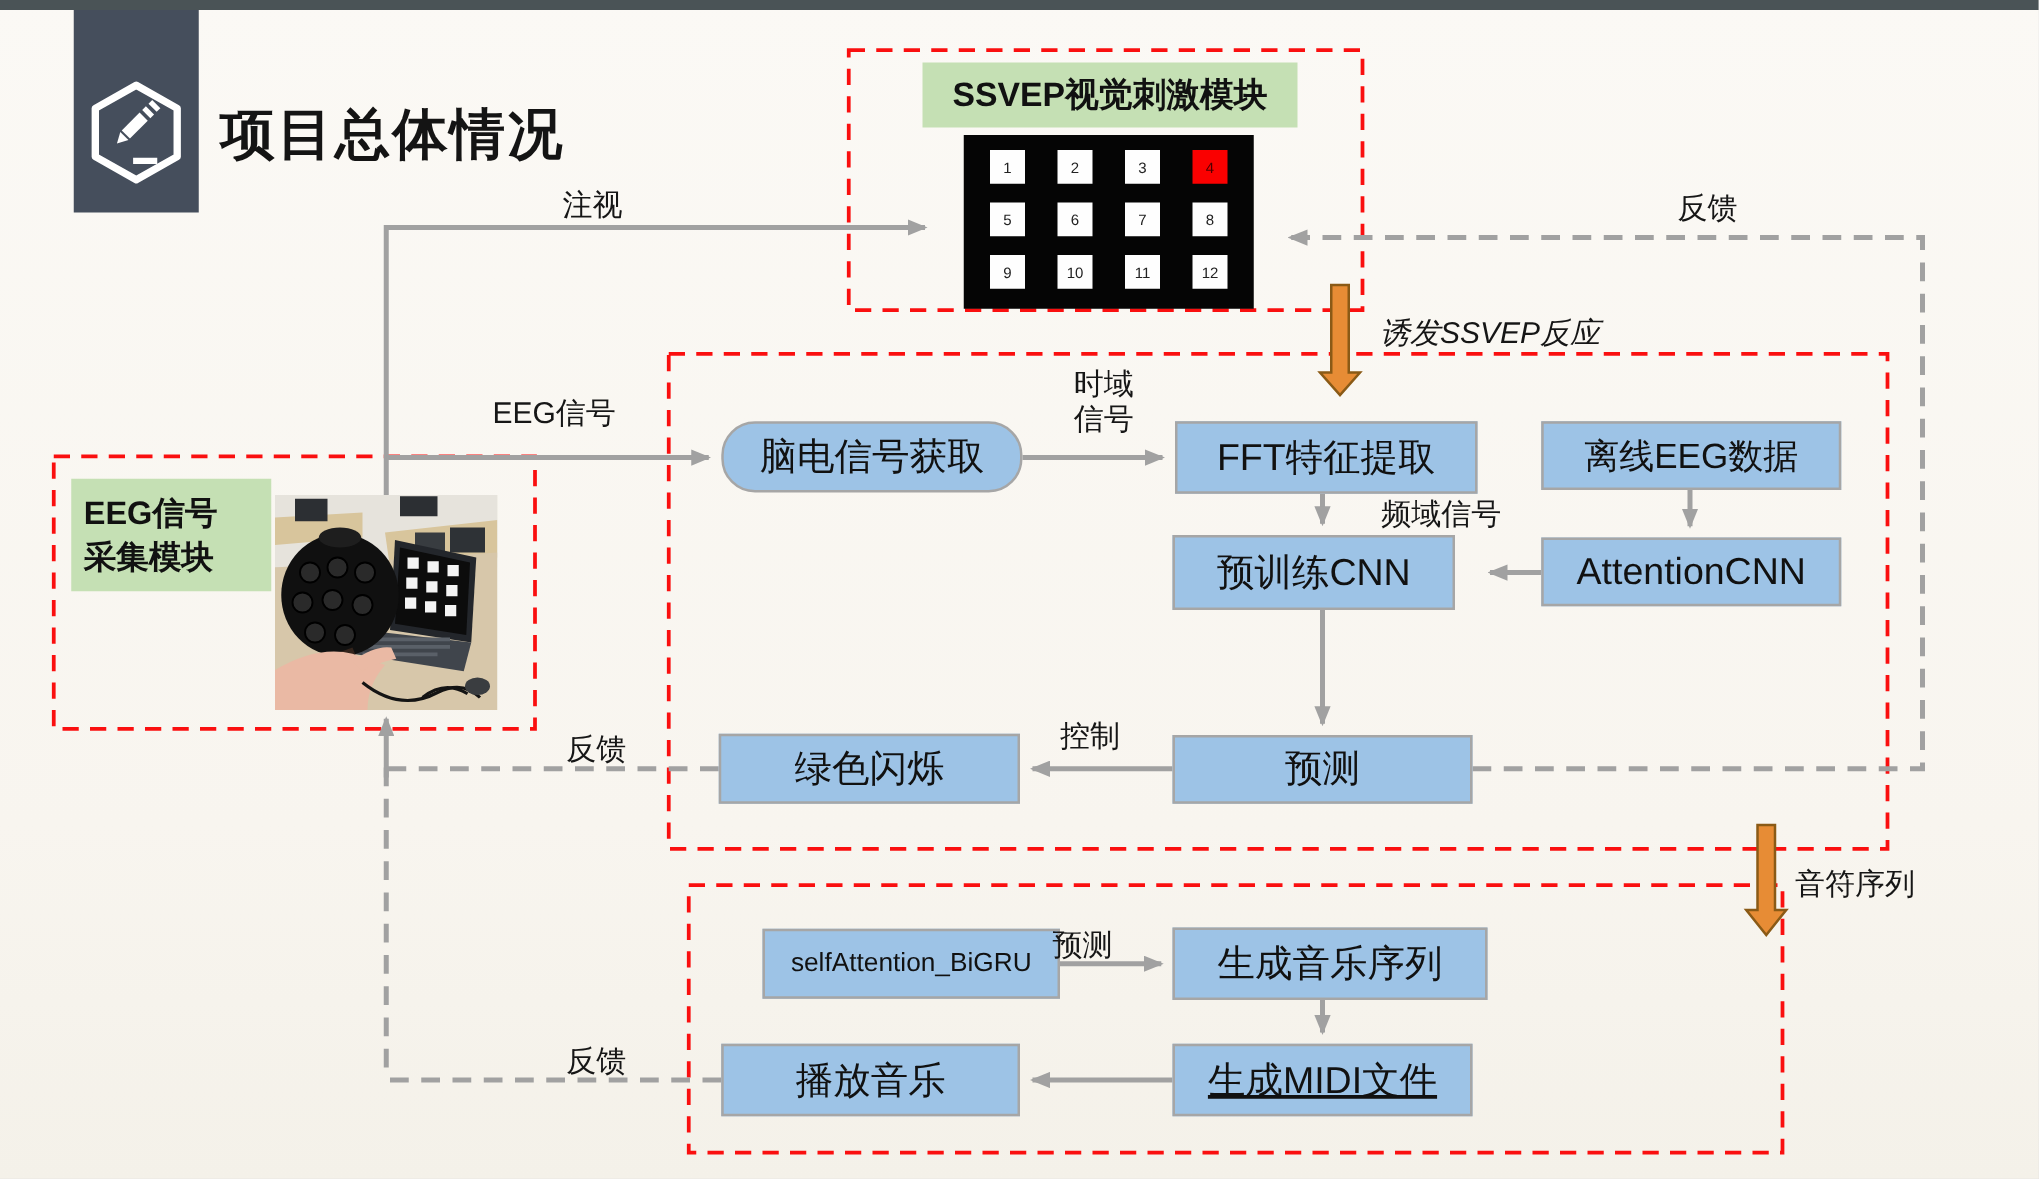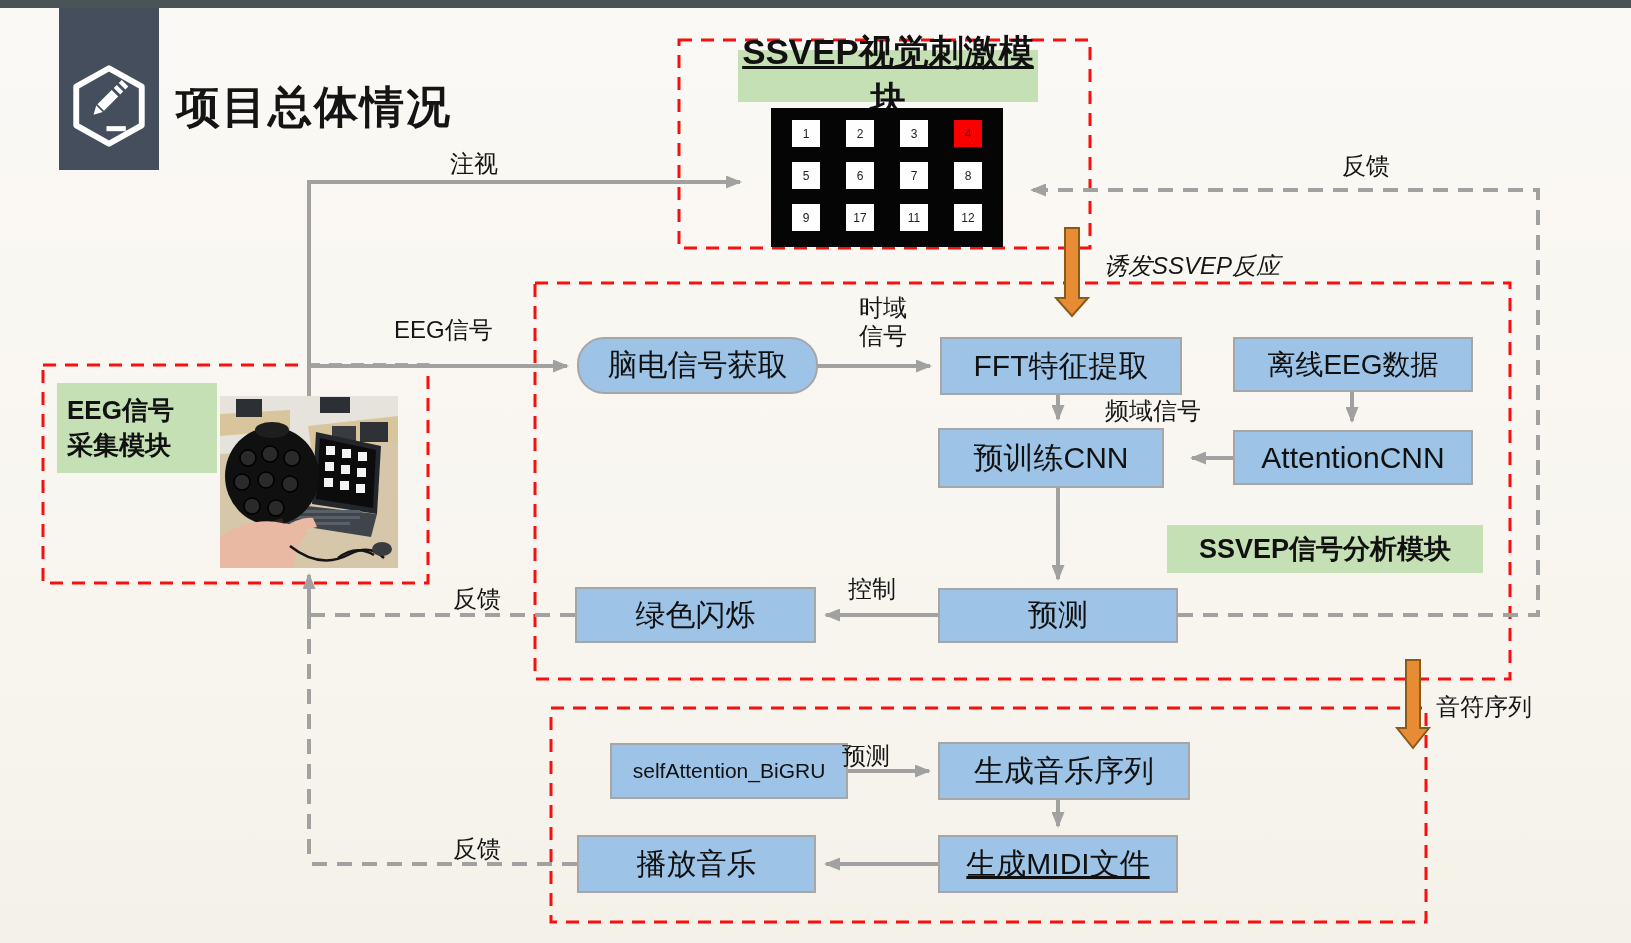--- a/index.html
+++ b/index.html
@@ -83,40 +83,39 @@
 
     <path class="conn dash" d="M1178,615 L1538,615 L1538,190 L1032,190" marker-end="url(#ah)"></path>
     <path class="conn dash" d="M575,615 L309,615"></path>
     <path class="conn dash" d="M309,614 L309,864"></path>
     <path class="conn dash" d="M577,864 L309,864"></path>
 
     <polygon class="oarrow" points="1065,228 1079,228 1079,298 1088,298 1072,316 1056,298 1065,298"></polygon>
     <polygon class="oarrow" points="1406,660 1420,660 1420,728 1429,728 1413,748 1397,728 1406,728"></polygon>
   </svg>
 
-  <div class="glabel" style="left:738px;top:50px;width:300px;height:52px;font-size:35px;text-decoration:underline;">SSVEP视觉刺激模块</div>
+  <div class="glabel" style="left:738px;top:50px;width:300px;height:52px;font-size:27px;">SSVEP视觉刺激模块</div>
   <div class="glabel two-line" style="left:57px;top:383px;width:160px;height:90px;font-size:26px;justify-content:flex-start;padding-left:10px;text-align:left;">
     <div>
       <div>EEG信号</div>
       <div>采集模块</div>
     </div>
   </div>
-  <div class="glabel" style="left:1167px;top:525px;width:316px;height:48px;font-size:27px;">SSVEP信号分析模块</div>
 
   <div class="keypad">
       <div class="kcell">1</div>
       <div class="kcell">2</div>
       <div class="kcell">3</div>
       <div class="kcell active">4</div>
       <div class="kcell">5</div>
       <div class="kcell">6</div>
       <div class="kcell">7</div>
       <div class="kcell">8</div>
       <div class="kcell">9</div>
-      <div class="kcell">17</div>
+      <div class="kcell">10</div>
       <div class="kcell">11</div>
       <div class="kcell">12</div>
     </div>
 
   <div class="photo">
     <svg width="178" height="172" viewBox="0 0 178 172">
       <rect width="178" height="172" fill="#cfc5b4"></rect>
       <rect width="178" height="58" fill="#e6e3dc"></rect>
       <polygon points="88,30 178,20 178,50 92,58" fill="#d8c59c"></polygon>
       <polygon points="0,18 70,14 70,34 0,40" fill="#d8c59c"></polygon>

